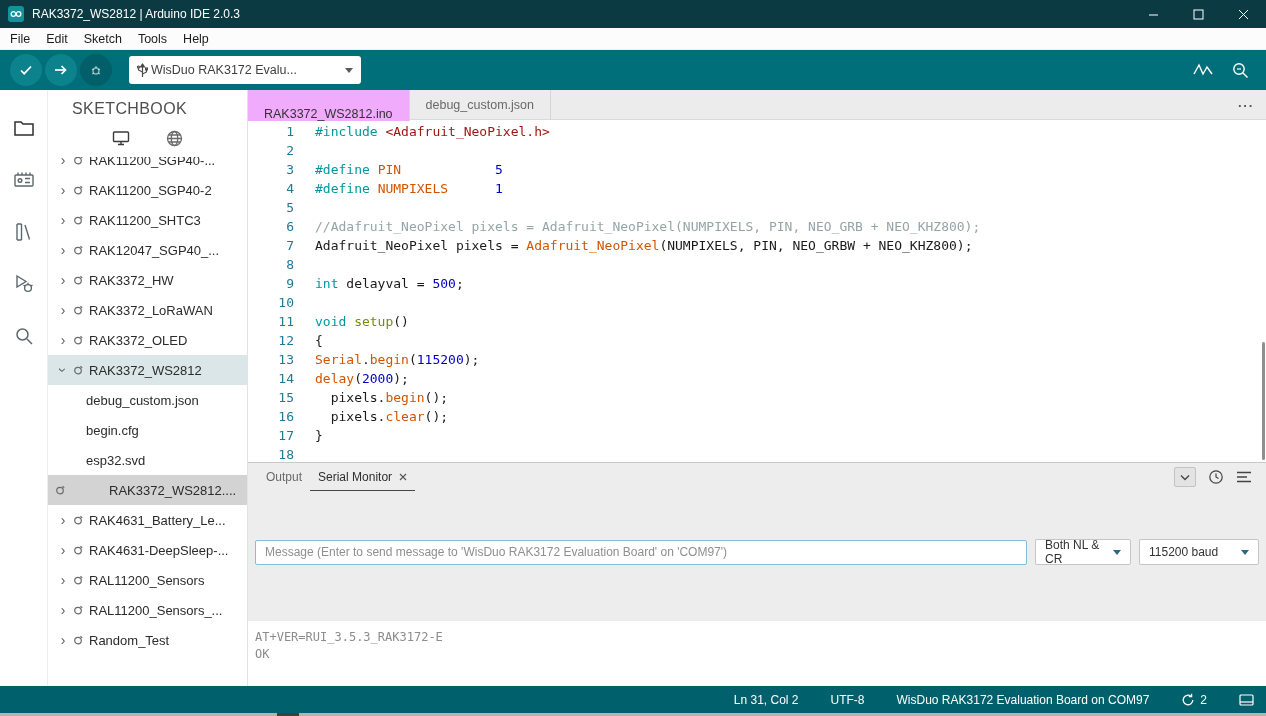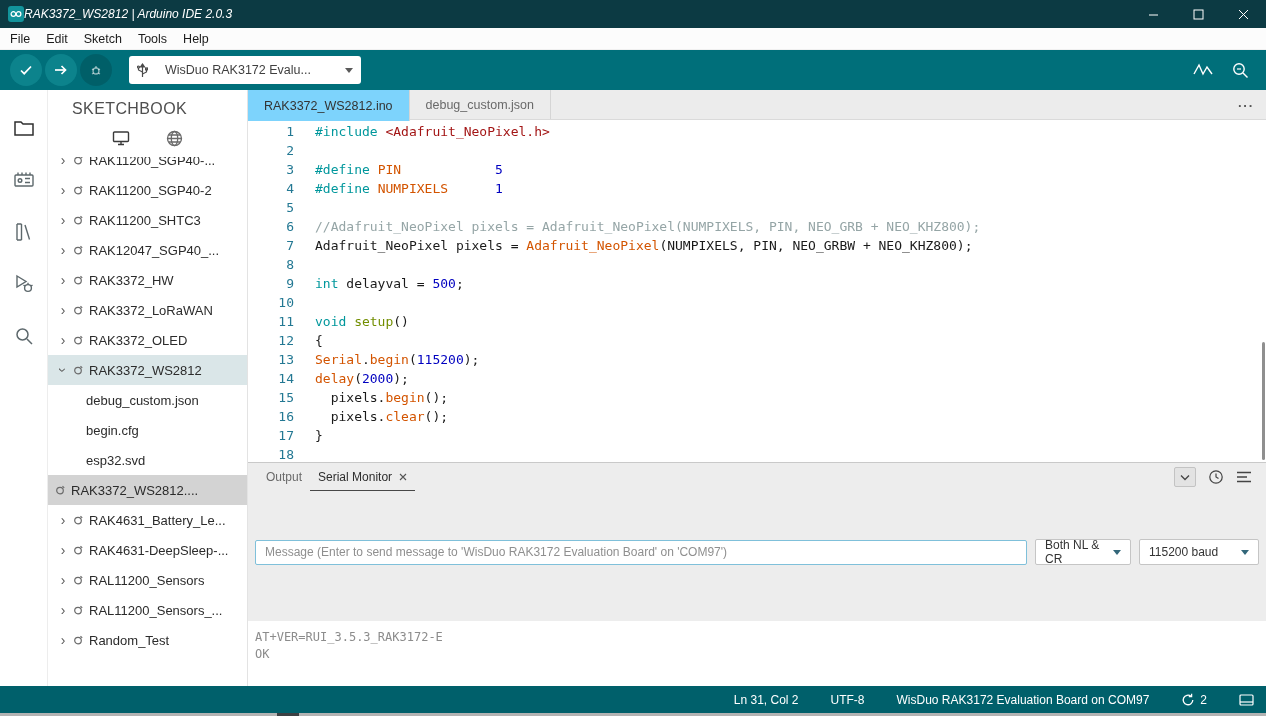--- a/index.html
+++ b/index.html
@@ -10,35 +10,35 @@
     --c-gutter:#237893; --c-focus-border:#7fc0da;
   }
   *{box-sizing:border-box;margin:0;padding:0;}
   html,body{width:1266px;height:716px;overflow:hidden;}
   body{font-family:"Liberation Sans",sans-serif;background:#fff;color:#222;}
   #app{width:1266px;height:716px;display:flex;flex-direction:column;}
 
   
   .titlebar{height:28px;background:var(--c-titlebar);display:flex;align-items:center;color:#fff;flex:none;}
   .app-icon{width:16px;height:16px;margin-left:8px;border-radius:3px;background:#12939b;display:flex;align-items:center;justify-content:center;flex:none;}
-  .win-title{font-size:12px;white-space:nowrap;font-style:italic;}
+  .win-title{font-size:12px;margin-left:8px;white-space:nowrap;}
   .win-controls{margin-left:auto;display:flex;height:100%;}
   .win-btn{width:45px;height:100%;display:flex;align-items:center;justify-content:center;cursor:pointer;}
   .win-btn svg{display:block;}
 
   
   .menubar{height:22px;background:#fcfcfc;display:flex;align-items:center;padding-left:2px;flex:none;border-bottom:1px solid #f0f0f0;}
   .menu-item{font-size:12.5px;color:#1c1c1c;padding:0 8px;height:100%;display:flex;align-items:center;cursor:pointer;}
 
   
   .toolbar{height:40px;background:var(--c-toolbar);display:flex;align-items:center;padding-left:10px;flex:none;}
   .tb-circle{width:32px;height:32px;border-radius:50%;background:var(--c-toolbar-btn);display:flex;align-items:center;justify-content:center;margin-right:3px;cursor:pointer;flex:none;}
   .tb-circle.disabled{background:rgba(0,0,0,0.14);}
   .board-select{margin-left:14px;height:28px;width:232px;background:#fff;border-radius:3px;display:flex;align-items:center;padding:0 8px;cursor:pointer;flex:none;}
-  .board-select .lbl{font-size:12.5px;color:#3f3f3f;margin-left:17px;white-space:nowrap;overflow:hidden;flex:1;}
+  .board-select .lbl{font-size:12.5px;color:#3f3f3f;margin-left:3px;white-space:nowrap;overflow:hidden;flex:1;}
   .caret-down{width:0;height:0;border-left:4px solid transparent;border-right:4px solid transparent;border-top:5px solid #5a5a5a;flex:none;}
   .tb-right{margin-left:auto;display:flex;align-items:center;gap:18px;margin-right:16px;}
   .tb-icon{cursor:pointer;display:flex;}
 
   
   .main{flex:1;display:flex;min-height:0;}
   .activitybar{width:48px;background:#ffffff;border-right:1px solid #ededed;display:flex;flex-direction:column;align-items:center;padding-top:12px;flex:none;}
   .act-item{width:48px;height:52px;display:flex;align-items:center;justify-content:center;cursor:pointer;}
 
   .sidebar{width:200px;background:#ffffff;border-right:1px solid #e3e3e3;position:relative;padding-top:10px;flex:none;display:flex;flex-direction:column;}
@@ -46,30 +46,30 @@
   .sb-icons{display:flex;justify-content:center;gap:36px;margin-top:12px;}
   .sb-icons span{display:flex;cursor:pointer;}
   .tree{height:496px;overflow:hidden;margin-top:10px;}
   .tree-inner{margin-top:-12px;}
   .tree-row{height:30px;display:flex;align-items:center;font-size:13px;color:#2b2b2b;cursor:pointer;padding-left:8px;}
   .tree-row .chev{width:14px;flex:none;font-size:14px;color:#5a5a5a;display:flex;justify-content:center;line-height:1;}
   .tree-row.expanded .chev{transform:rotate(90deg);}
   .tree-row .s-icon{width:16px;flex:none;display:flex;justify-content:center;margin-right:3px;}
   .tree-row .lbl{white-space:nowrap;overflow:hidden;}
   .tree-row.child{padding-left:38px;}
-  .tree-row.child.has-icon{padding-left:4px;}
+  .tree-row.child.has-icon{padding-left:4px;gap:38px;}
   .tree-row.selected{background:var(--c-selection);}
   .tree-row.active{background:var(--c-active-file);}
   .new-sketch{position:absolute;bottom:13px;left:50%;transform:translateX(-50%);border:2px solid var(--c-accent);color:var(--c-accent);background:#fff;border-radius:16px;font-size:12px;font-weight:bold;letter-spacing:0.6px;padding:6px 18px;cursor:pointer;white-space:nowrap;font-family:"Liberation Sans",sans-serif;}
 
   
   .editor-col{flex:1;display:flex;flex-direction:column;min-width:0;}
   .etabs{height:30px;background:#ececec;display:flex;position:relative;flex:none;}
   .etab{display:flex;align-items:center;padding:0 16px;font-size:12.5px;color:#696969;border-right:1px solid #d5d5d5;cursor:pointer;height:30px;background:#ececec;}
-  .etab.active{background:#7dd3fc;color:#333;height:31px;z-index:2;}
+  .etab.active{background:#f0abfc;color:#333;height:31px;z-index:2;align-items:flex-end;}
   .tabs-overflow{position:absolute;right:12px;top:0;height:30px;display:flex;align-items:center;color:#555;font-weight:bold;letter-spacing:1px;cursor:pointer;font-size:13px;}
   .code-area{height:343px;background:#fff;border-top:1px solid #dadada;margin-top:-1px;position:relative;overflow:hidden;padding-top:2px;flex:none;z-index:1;}
   .cline{display:flex;height:19px;font-family:"DejaVu Sans Mono",monospace;font-size:13px;line-height:19px;}
   .ln{width:46px;flex:none;text-align:right;color:var(--c-gutter);}
   .ctext{margin-left:21px;white-space:pre;color:#1a1a1a;}
   .tk-pp{color:var(--c-code-pp);}
   .tk-inc{color:var(--c-code-inc);}
   .tk-num{color:var(--c-code-num);}
   .tk-com{color:var(--c-code-com);}
   .tk-kw{color:var(--c-code-kw);}

